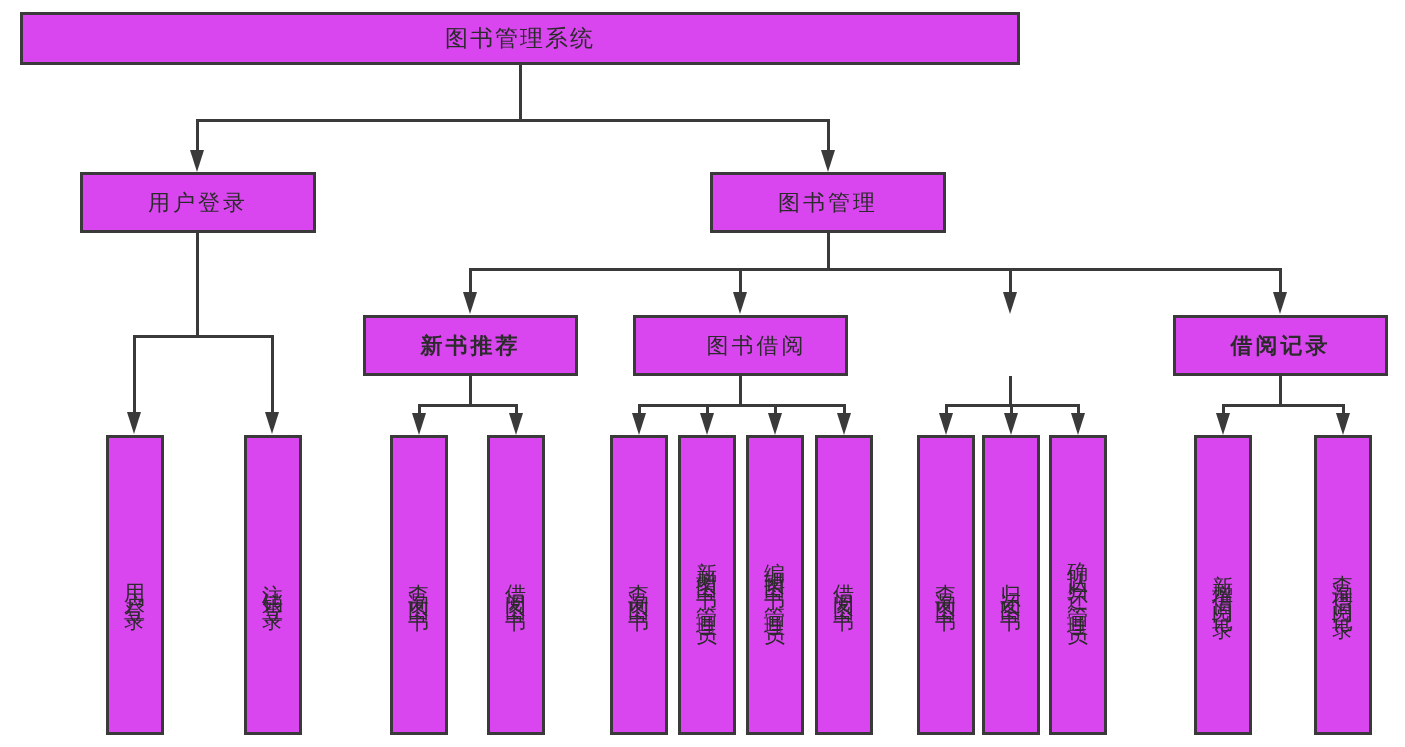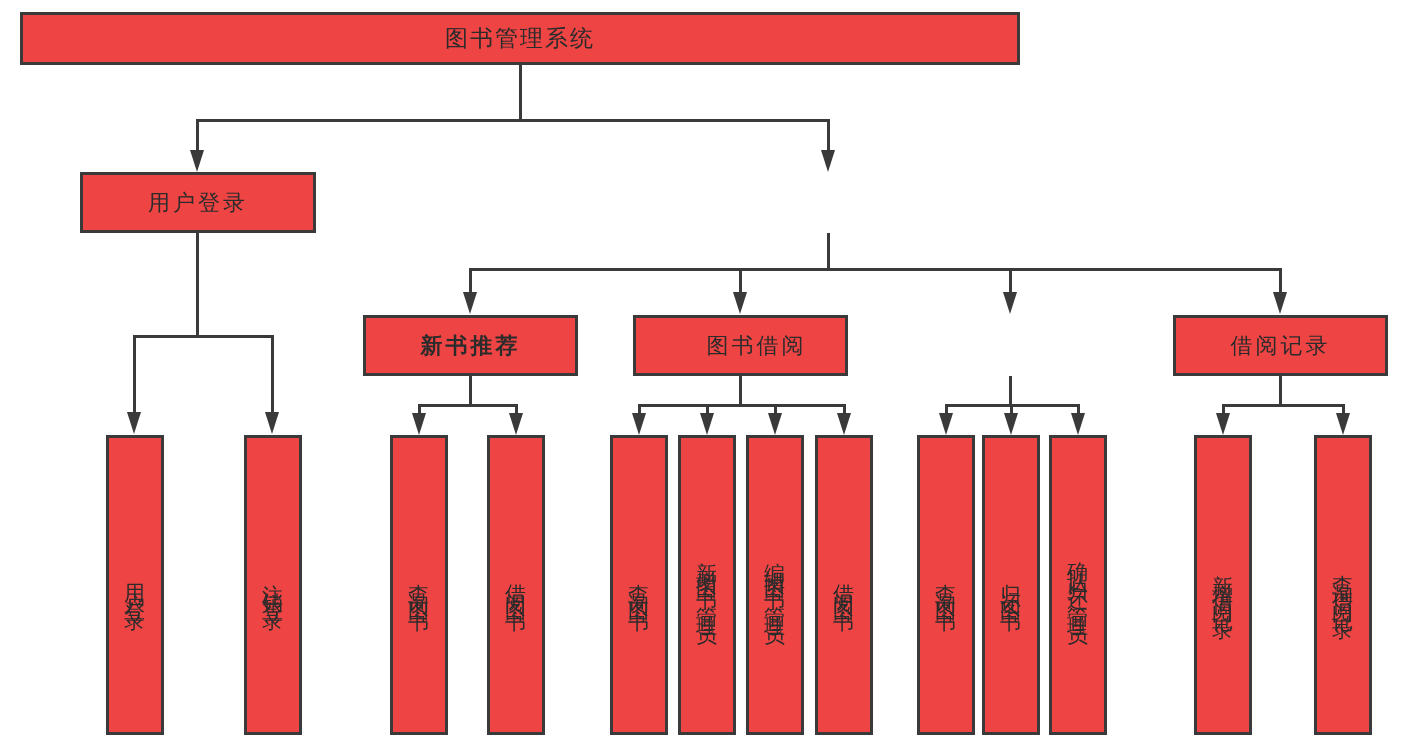--- a/index.html
+++ b/index.html
@@ -1,21 +1,21 @@
 <!DOCTYPE html>
 <html><head>
 <meta charset="utf-8">
 <style>
   html,body{margin:0;padding:0;background:#ffffff;}
   .stage{
     position:relative;width:1405px;height:747px;background:#ffffff;overflow:hidden;
     font-family:"Liberation Sans","DejaVu Sans",sans-serif;color:#2b2b2b;
   }
   .node{
-    position:absolute;box-sizing:border-box;background:#ef4444;
+    position:absolute;box-sizing:border-box;background:#d946ef;
     border:3px solid #3a3a3a;display:flex;align-items:center;justify-content:center;
     z-index:2;
   }
   .hnode{font-size:22px;letter-spacing:3px;}
   .root{font-size:23px;letter-spacing:2px;}
   .leaf{width:58px;top:435px;height:300px;}
   .leaf span{
     writing-mode:vertical-rl;text-orientation:mixed;
     font-size:21px;letter-spacing:9px;line-height:1;white-space:nowrap;
   }
@@ -46,20 +46,23 @@
     <div class="hl" style="left:196px;top:119px;width:634px;"></div>
     <div class="vl" style="left:196px;top:119px;height:34px;"></div>
     <div class="tri" style="left:190px;top:150px;"></div>
     <div class="vl" style="left:827px;top:119px;height:34px;"></div>
     <div class="tri" style="left:821px;top:150px;"></div>
   </div>
 
   <div class="node hnode" style="left:80px;top:172px;width:236px;height:61px;">
     <span>用户登录</span>
   </div>
+  <div class="node hnode" style="left:710px;top:172px;width:236px;height:61px;">
+    <span>图书管理</span>
+  </div>
 
   <div>
     <div class="vl" style="left:196px;top:233px;height:104px;"></div>
     <div class="hl" style="left:134px;top:335px;width:140px;"></div>
     <div class="vl" style="left:133px;top:335px;height:78px;"></div>
     <div class="tri" style="left:127px;top:412px;"></div>
     <div class="vl" style="left:271px;top:335px;height:78px;"></div>
     <div class="tri" style="left:265px;top:412px;"></div>
   </div>
 
@@ -75,21 +78,21 @@
     <div class="vl" style="left:1279px;top:268px;height:26px;"></div>
     <div class="tri" style="left:1273px;top:292px;"></div>
   </div>
 
   <div class="node hnode" style="left:363px;top:315px;width:215px;height:61px;font-weight:bold;">
     <span>新书推荐</span>
   </div>
   <div class="node hnode" style="left:633px;top:315px;width:215px;height:61px;padding-left:32px;">
     <span>图书借阅</span>
   </div>
-  <div class="node hnode" style="left:1173px;top:315px;width:215px;height:61px;">
+  <div class="node hnode" style="left:1173px;top:315px;width:215px;height:61px;font-weight:bold;">
     <span>借阅记录</span>
   </div>
 
   <div>
     <div class="vl" style="left:469px;top:376px;height:30px;"></div>
     <div class="hl" style="left:418px;top:404px;width:100px;"></div>
     <div class="vl" style="left:418px;top:404px;height:12px;"></div>
     <div class="tri" style="left:412px;top:413px;"></div>
     <div class="vl" style="left:515px;top:404px;height:12px;"></div>
     <div class="tri" style="left:509px;top:413px;"></div>

